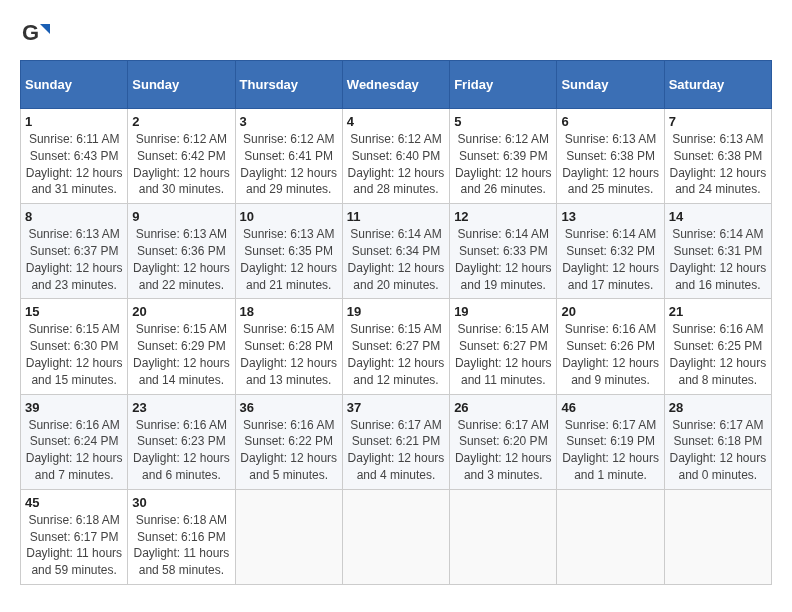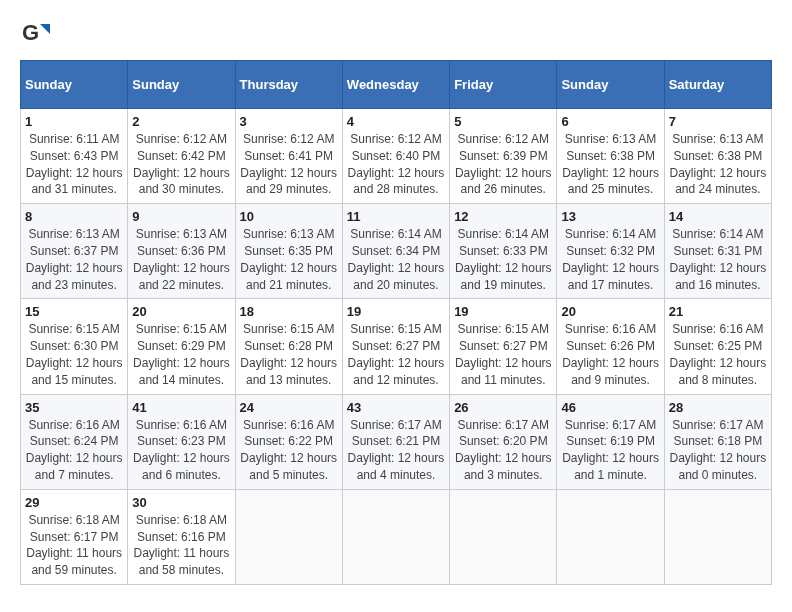--- a/index.html
+++ b/index.html
@@ -288,45 +288,45 @@
           <span class="day-number">21</span>
 <div class="day-info">
   Sunrise: 6:16 AM<br>
   Sunset: 6:25 PM<br>
   Daylight: 12 hours and 8 minutes.
 </div>
         </td>
       </tr>
       <tr>
         <td>
-          <span class="day-number">35</span>
+          <span class="day-number">39</span>
 <div class="day-info">
   Sunrise: 6:16 AM<br>
   Sunset: 6:24 PM<br>
   Daylight: 12 hours and 7 minutes.
 </div>
         </td>
         <td>
-          <span class="day-number">41</span>
+          <span class="day-number">23</span>
 <div class="day-info">
   Sunrise: 6:16 AM<br>
   Sunset: 6:23 PM<br>
   Daylight: 12 hours and 6 minutes.
 </div>
         </td>
         <td>
-          <span class="day-number">24</span>
+          <span class="day-number">36</span>
 <div class="day-info">
   Sunrise: 6:16 AM<br>
   Sunset: 6:22 PM<br>
   Daylight: 12 hours and 5 minutes.
 </div>
         </td>
         <td>
-          <span class="day-number">43</span>
+          <span class="day-number">37</span>
 <div class="day-info">
   Sunrise: 6:17 AM<br>
   Sunset: 6:21 PM<br>
   Daylight: 12 hours and 4 minutes.
 </div>
         </td>
         <td>
           <span class="day-number">26</span>
 <div class="day-info">
   Sunrise: 6:17 AM<br>
@@ -346,21 +346,21 @@
           <span class="day-number">28</span>
 <div class="day-info">
   Sunrise: 6:17 AM<br>
   Sunset: 6:18 PM<br>
   Daylight: 12 hours and 0 minutes.
 </div>
         </td>
       </tr>
       <tr>
         <td>
-          <span class="day-number">29</span>
+          <span class="day-number">45</span>
 <div class="day-info">
   Sunrise: 6:18 AM<br>
   Sunset: 6:17 PM<br>
   Daylight: 11 hours and 59 minutes.
 </div>
         </td>
         <td>
           <span class="day-number">30</span>
 <div class="day-info">
   Sunrise: 6:18 AM<br>

